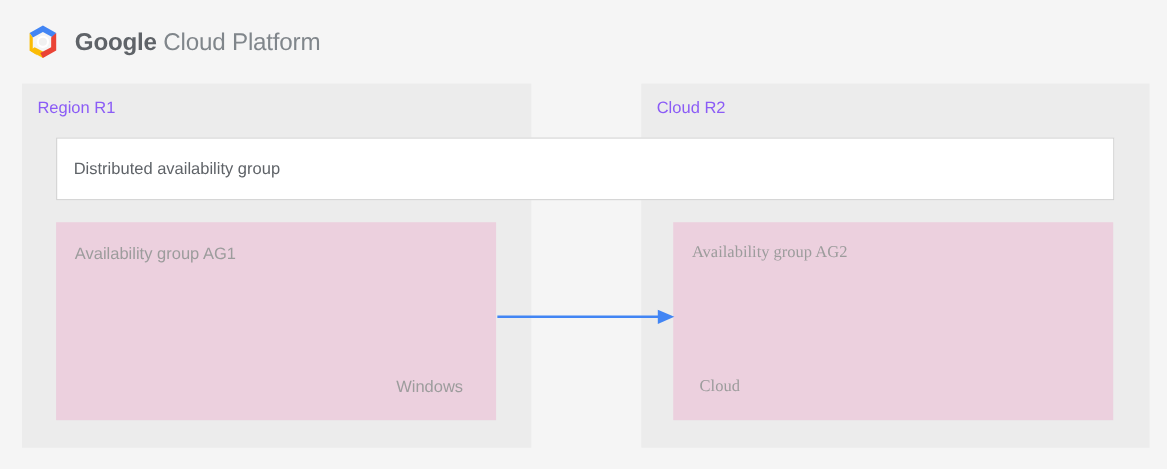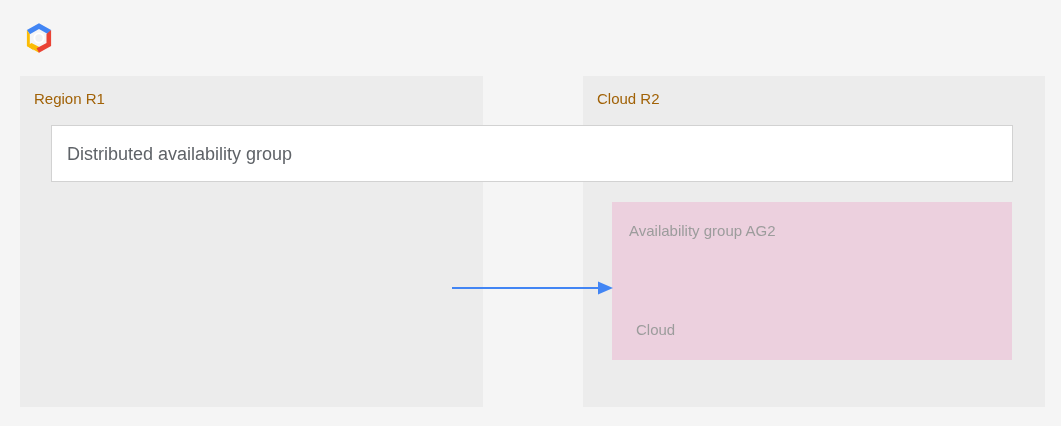--- a/index.html
+++ b/index.html
@@ -73,62 +73,63 @@
     left: 583px;
     top: 76px;
     width: 462px;
     height: 331px;
   }
   .region-label {
     position: absolute;
     left: 14px;
     top: 14px;
     font-size: 15px;
-    color: #a16207;
+    color: #8b5cf6;
     white-space: nowrap;
   }
 
   
   .dag-box {
     position: absolute;
     left: 51px;
     top: 125px;
     width: 962px;
     height: 57px;
     background: #ffffff;
     border: 1px solid #d2d2d2;
     box-sizing: border-box;
   }
   .dag-label {
     position: absolute;
     left: 15px;
     top: 50%;
     transform: translateY(-50%);
-    font-size: 18px;
+    font-size: 15px;
     color: #5f6368;
     white-space: nowrap;
   }
 
   
   .ag-box {
     position: absolute;
     background: #ecd0de;
     box-sizing: border-box;
   }
   .ag-box-1 {
     left: 51px;
     top: 202px;
     width: 400px;
     height: 180px;
   }
   .ag-box-2 {
     left: 612px;
     top: 202px;
     width: 400px;
-    height: 158px;
+    height: 180px;
+    font-family: Liberation Serif, serif;
   }
   .ag-title {
     position: absolute;
     left: 17px;
     top: 20px;
     font-size: 15px;
     color: #9c9c9c;
     white-space: nowrap;
   }
   .os-label {
@@ -166,34 +167,41 @@
         <path d="M4.9 9.1 L7.8 13.2 L7.8 24.0 L12.0 29.4 L4.9 24.9 Z" fill="#FBBC05"></path>
 
         <path d="M4.9 24.9 L17 31.8 L19.2 27.0 L9.5 22.0 Z" fill="#FBBC05"></path>
 
         <path d="M29.1 9.1 L29.1 24.9 L17 31.8 L14.6 27.2 L24.5 22.0 L24.5 13.0 Z" fill="#EA4335"></path>
 
         <circle cx="17" cy="17" r="5.6" fill="#FFFFFF"></circle>
         <circle cx="17" cy="17" r="3.7" fill="#F1F1F1"></circle>
       </svg>
     </div>
+    <div class="brand">
+      <span class="brand-strong">Google</span><span>&nbsp;</span><span class="brand-light">Cloud Platform</span>
+    </div>
   </div>
 
   <div class="region region-r1">
     <div class="region-label">Region R1</div>
   </div>
 
   <div class="region region-r2">
     <div class="region-label">Cloud R2</div>
   </div>
 
   <div class="dag-box">
     <div class="dag-label">Distributed availability group</div>
   </div>
 
+  <div class="ag-box ag-box-1">
+    <div class="ag-title">Availability group AG1</div>
+    <div class="os-label os-label-right">Windows</div>
+  </div>
 
   <div class="ag-box ag-box-2">
     <div class="ag-title">Availability group AG2</div>
     <div class="os-label os-label-left">Cloud</div>
   </div>
 
   <div class="arrow">
     <svg width="165" height="24" viewBox="0 0 165 24" xmlns="http://www.w3.org/2000/svg">
       <line x1="0" y1="12" x2="148" y2="12" stroke="#4285F4" stroke-width="2.2"></line>
       <polygon points="146,5.5 161,12 146,18.5" fill="#4285F4"></polygon>

